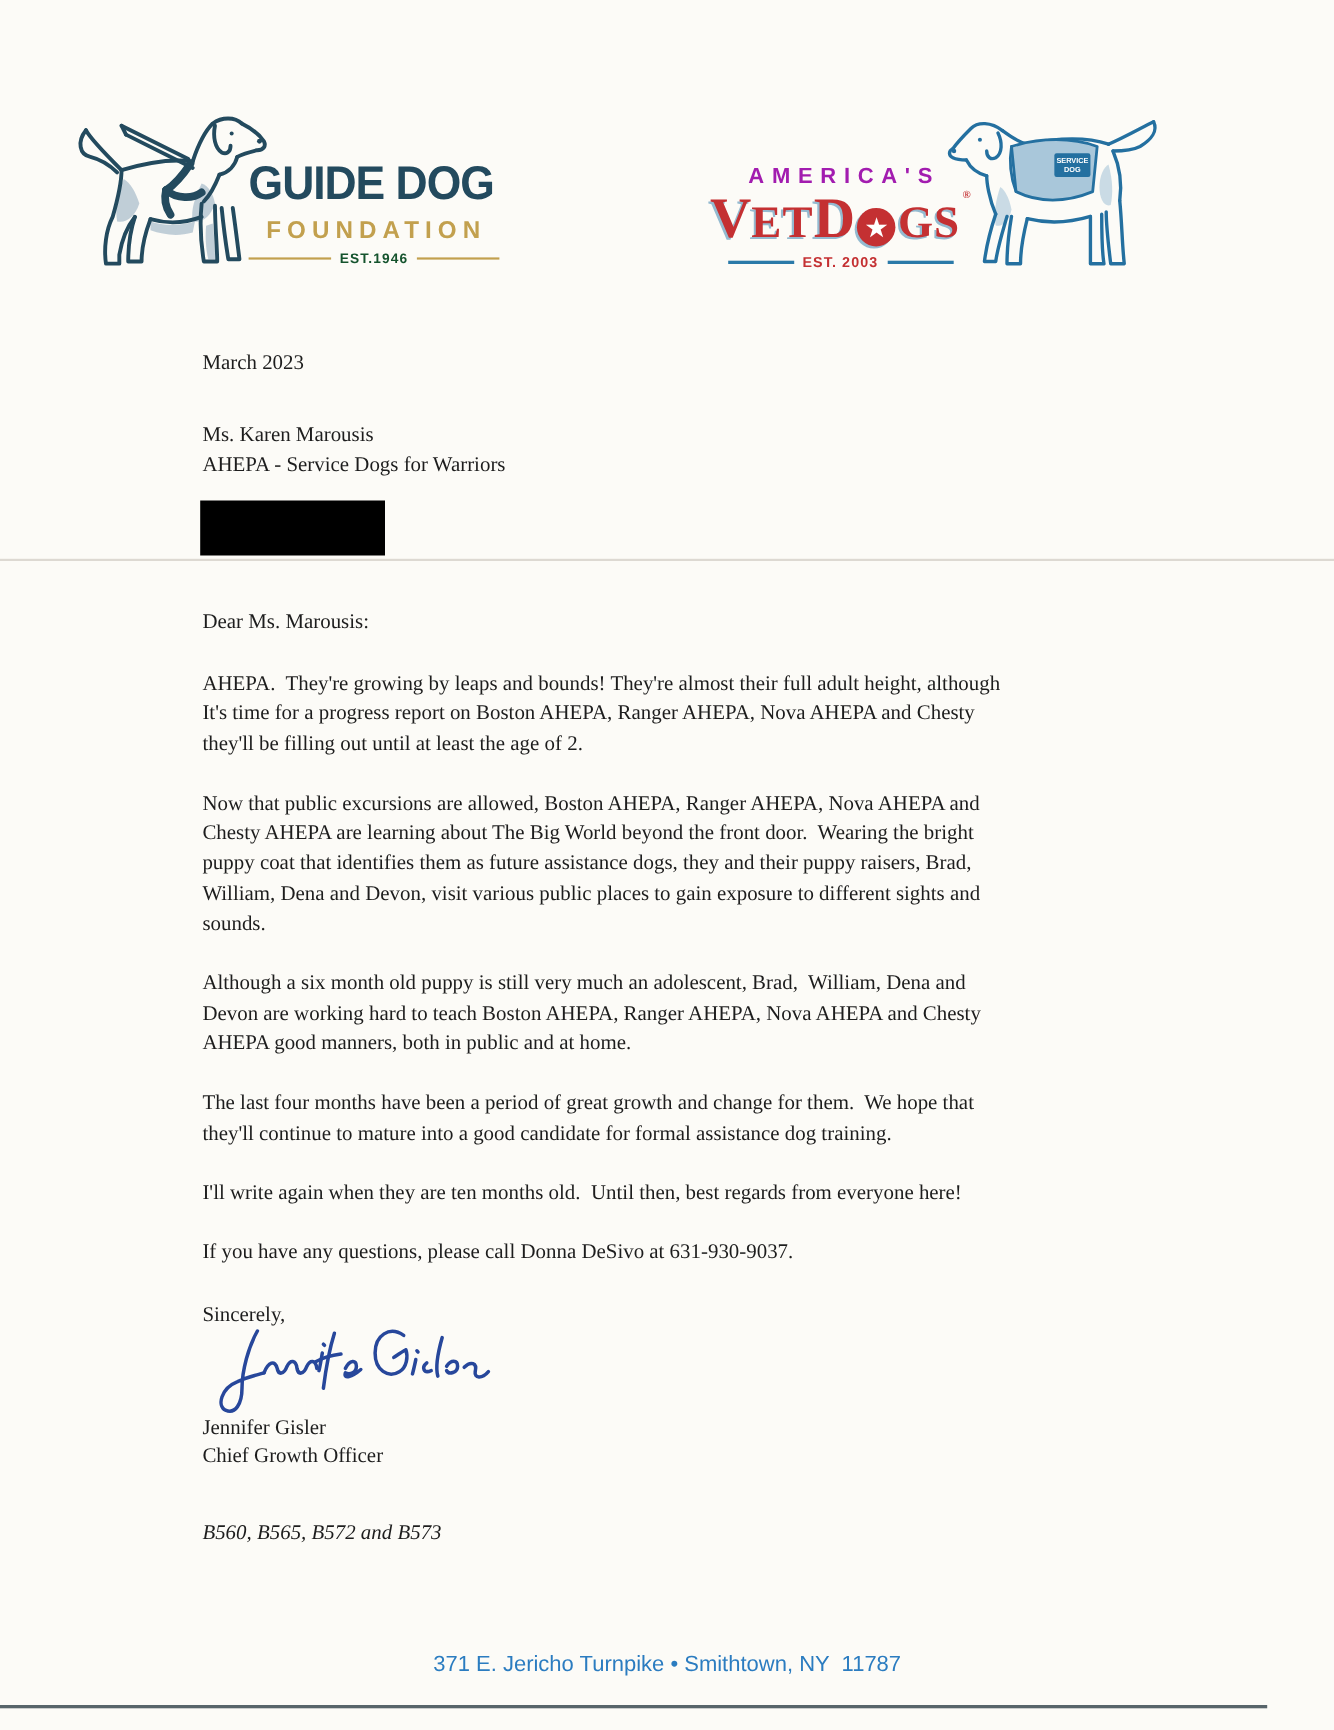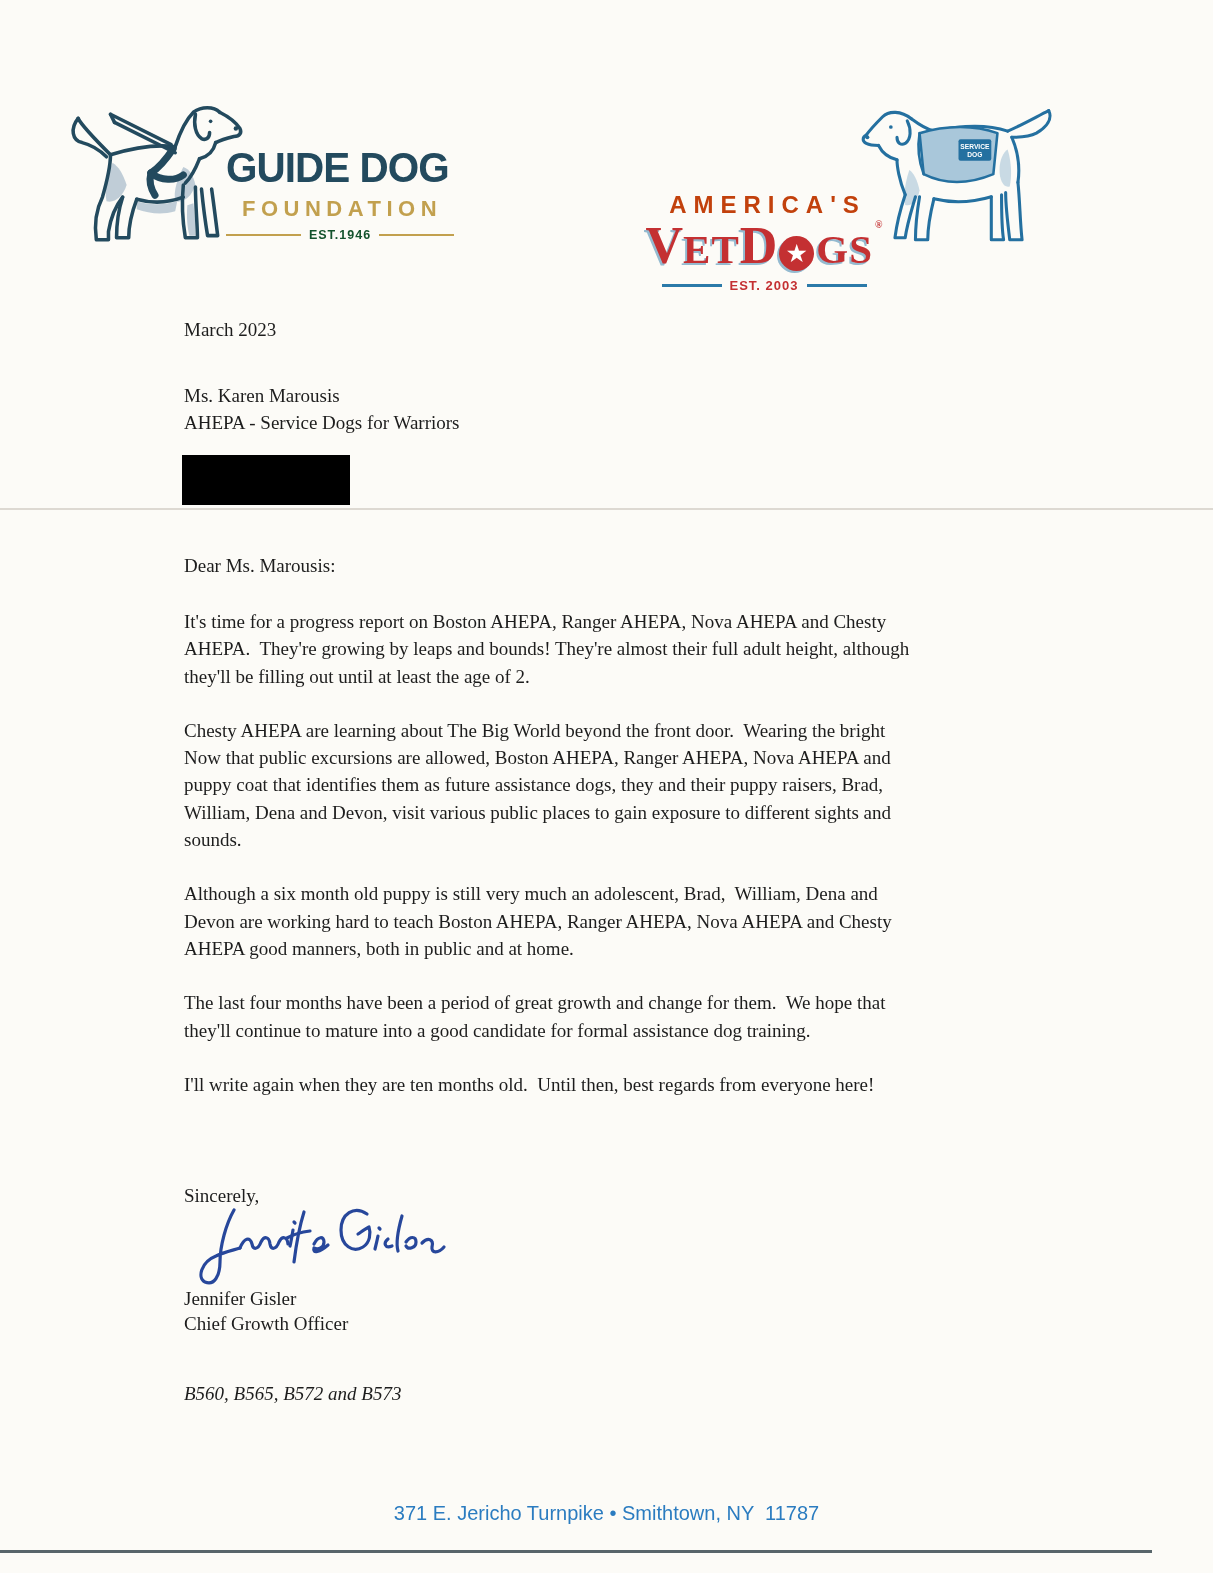--- a/index.html
+++ b/index.html
@@ -11,21 +11,21 @@
   
   .gdf-dog{position:absolute;left:66px;top:104px;}
   .gdf-text{position:absolute;left:226px;top:146px;width:232px;font-family:"Liberation Sans",sans-serif;}
   .gdf-title{font-size:43px;font-weight:bold;color:#234a5e;letter-spacing:-1px;line-height:1;transform:scaleX(.94);transform-origin:left;white-space:nowrap;}
   .gdf-sub{margin-top:9px;margin-left:16px;font-size:22px;font-weight:bold;color:#c2a04e;letter-spacing:5.5px;line-height:1;white-space:nowrap;}
   .gdf-est{margin-top:8px;display:flex;align-items:center;gap:8px;width:228px;}
   .gdf-line{flex:1;height:2.5px;background:#c2a04e;}
   .gdf-est-text{font-size:12.5px;font-weight:bold;color:#14532d;letter-spacing:1px;}
   
   .vd-text{position:absolute;left:638px;top:150px;width:252px;text-align:center;font-family:"Liberation Sans",sans-serif;}
-  .vd-americas{font-size:24px;font-weight:bold;color:#c2410c;letter-spacing:7px;padding-left:7px;line-height:1;white-space:nowrap;margin-top:43px;}
+  .vd-americas{font-size:20px;font-weight:bold;color:#a21caf;letter-spacing:7px;padding-left:7px;line-height:1;white-space:nowrap;}
   .vd-word{margin-top:3px;display:flex;align-items:baseline;justify-content:center;font-family:"Liberation Serif",serif;font-weight:bold;color:#c43032;line-height:1;}
   .vd-big{font-size:52px;text-shadow:-2px 2px 0 rgba(43,122,169,.5);}
   .vd-small{font-size:41px;text-shadow:-2px 2px 0 rgba(43,122,169,.5);letter-spacing:1px;}
   .vd-star-disc{width:35px;height:35px;border-radius:50%;background:#c43032;display:inline-flex;align-items:center;justify-content:center;align-self:flex-end;margin:0 2px 1px;box-shadow:-2px 2px 0 rgba(43,122,169,.5);}
   .vd-star{color:#fff;font-size:25px;line-height:1;font-family:"DejaVu Sans",sans-serif;}
   .vd-reg{font-size:10px;color:#c43032;align-self:flex-start;margin-left:2px;}
   .vd-est{margin:6px auto 0;display:flex;align-items:center;gap:8px;width:205px;}
   .vd-line{flex:1;height:2.5px;background:#2b7aa9;}
   .vd-est-text{font-size:13px;font-weight:bold;color:#c43032;letter-spacing:1px;}
   .vd-dog{position:absolute;left:856px;top:108px;}
@@ -177,42 +177,45 @@
     <div class="serif19">AHEPA - Service Dogs for Warriors</div>
   </div>
 
   <div class="abs redaction"></div>
   <div class="abs scan-line-1"></div>
 
   <div class="abs salutation serif19">Dear Ms. Marousis:</div>
 
   <div class="abs body-block">
     <div class="para">
+        <div>AHEPA.  They're growing by leaps and bounds! They're almost their full adult height, although</div>
         <div>It's time for a progress report on Boston AHEPA, Ranger AHEPA, Nova AHEPA and Chesty</div>
-        <div>AHEPA.  They're growing by leaps and bounds! They're almost their full adult height, although</div>
         <div>they'll be filling out until at least the age of 2.</div>
       </div>
     <div class="para">
+        <div>Now that public excursions are allowed, Boston AHEPA, Ranger AHEPA, Nova AHEPA and</div>
         <div>Chesty AHEPA are learning about The Big World beyond the front door.  Wearing the bright</div>
-        <div>Now that public excursions are allowed, Boston AHEPA, Ranger AHEPA, Nova AHEPA and</div>
         <div>puppy coat that identifies them as future assistance dogs, they and their puppy raisers, Brad,</div>
         <div>William, Dena and Devon, visit various public places to gain exposure to different sights and</div>
         <div>sounds.</div>
       </div>
     <div class="para">
         <div>Although a six month old puppy is still very much an adolescent, Brad,  William, Dena and</div>
         <div>Devon are working hard to teach Boston AHEPA, Ranger AHEPA, Nova AHEPA and Chesty</div>
         <div>AHEPA good manners, both in public and at home.</div>
       </div>
     <div class="para">
         <div>The last four months have been a period of great growth and change for them.  We hope that</div>
         <div>they'll continue to mature into a good candidate for formal assistance dog training.</div>
       </div>
     <div class="para">
         <div>I'll write again when they are ten months old.  Until then, best regards from everyone here!</div>
+      </div>
+    <div class="para">
+        <div>If you have any questions, please call Donna DeSivo at 631-930-9037.</div>
       </div>
   </div>
 
   <div class="abs closing serif19">Sincerely,</div>
 
   <svg class="abs signature-svg" width="258" height="94" viewBox="0 0 258 94">
     <g fill="none" stroke="#27479b" stroke-width="3.2" stroke-linecap="round" stroke-linejoin="round">
       <path d="M44,12 C36,26 30,48 30,64 C30,78 24,88 15,84 C7,80 11,64 26,58 C34,54 44,52 50,50"></path>
       <path d="M50,50 C54,40 60,38 62,46 C63,52 68,52 71,44 C74,38 79,38 80,46 C81,52 86,52 89,44 C92,38 97,38 98,46"></path>
       <path d="M103,32 C102,38 101,44 100,48"></path>

